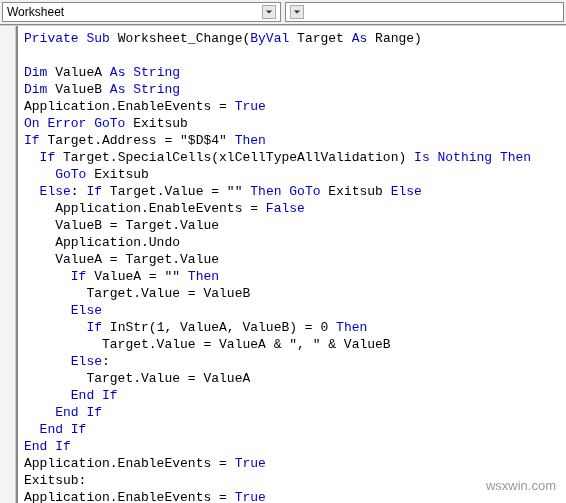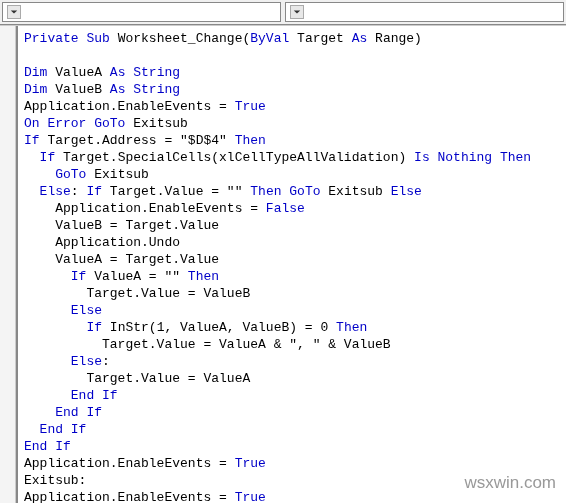--- a/index.html
+++ b/index.html
@@ -62,29 +62,30 @@
       line-height: 17px;
       color: #000;
       overflow: auto;
     }
     .kw { color: #0000c8; }
     .watermark {
       position: absolute;
       right: 10px;
       bottom: 10px;
       font-family: Arial, sans-serif;
-      font-size: 17px;
+      font-size: 13px;
       color: #999;
     }
   </style>
 </head>
 <body>
 
 <div class="top-bar">
   <div class="dropdown">
+    <span class="label">Worksheet</span>
     <span class="chev">
       <svg viewBox="0 0 10 10">
           <path d="M1 3 L5 7 L9 3 Z" fill="#333"></path>
         </svg>
     </span>
   </div>
   <div class="dropdown">
     <span class="chev">
       <svg viewBox="0 0 10 10">
           <path d="M1 3 L5 7 L9 3 Z" fill="#333"></path>

